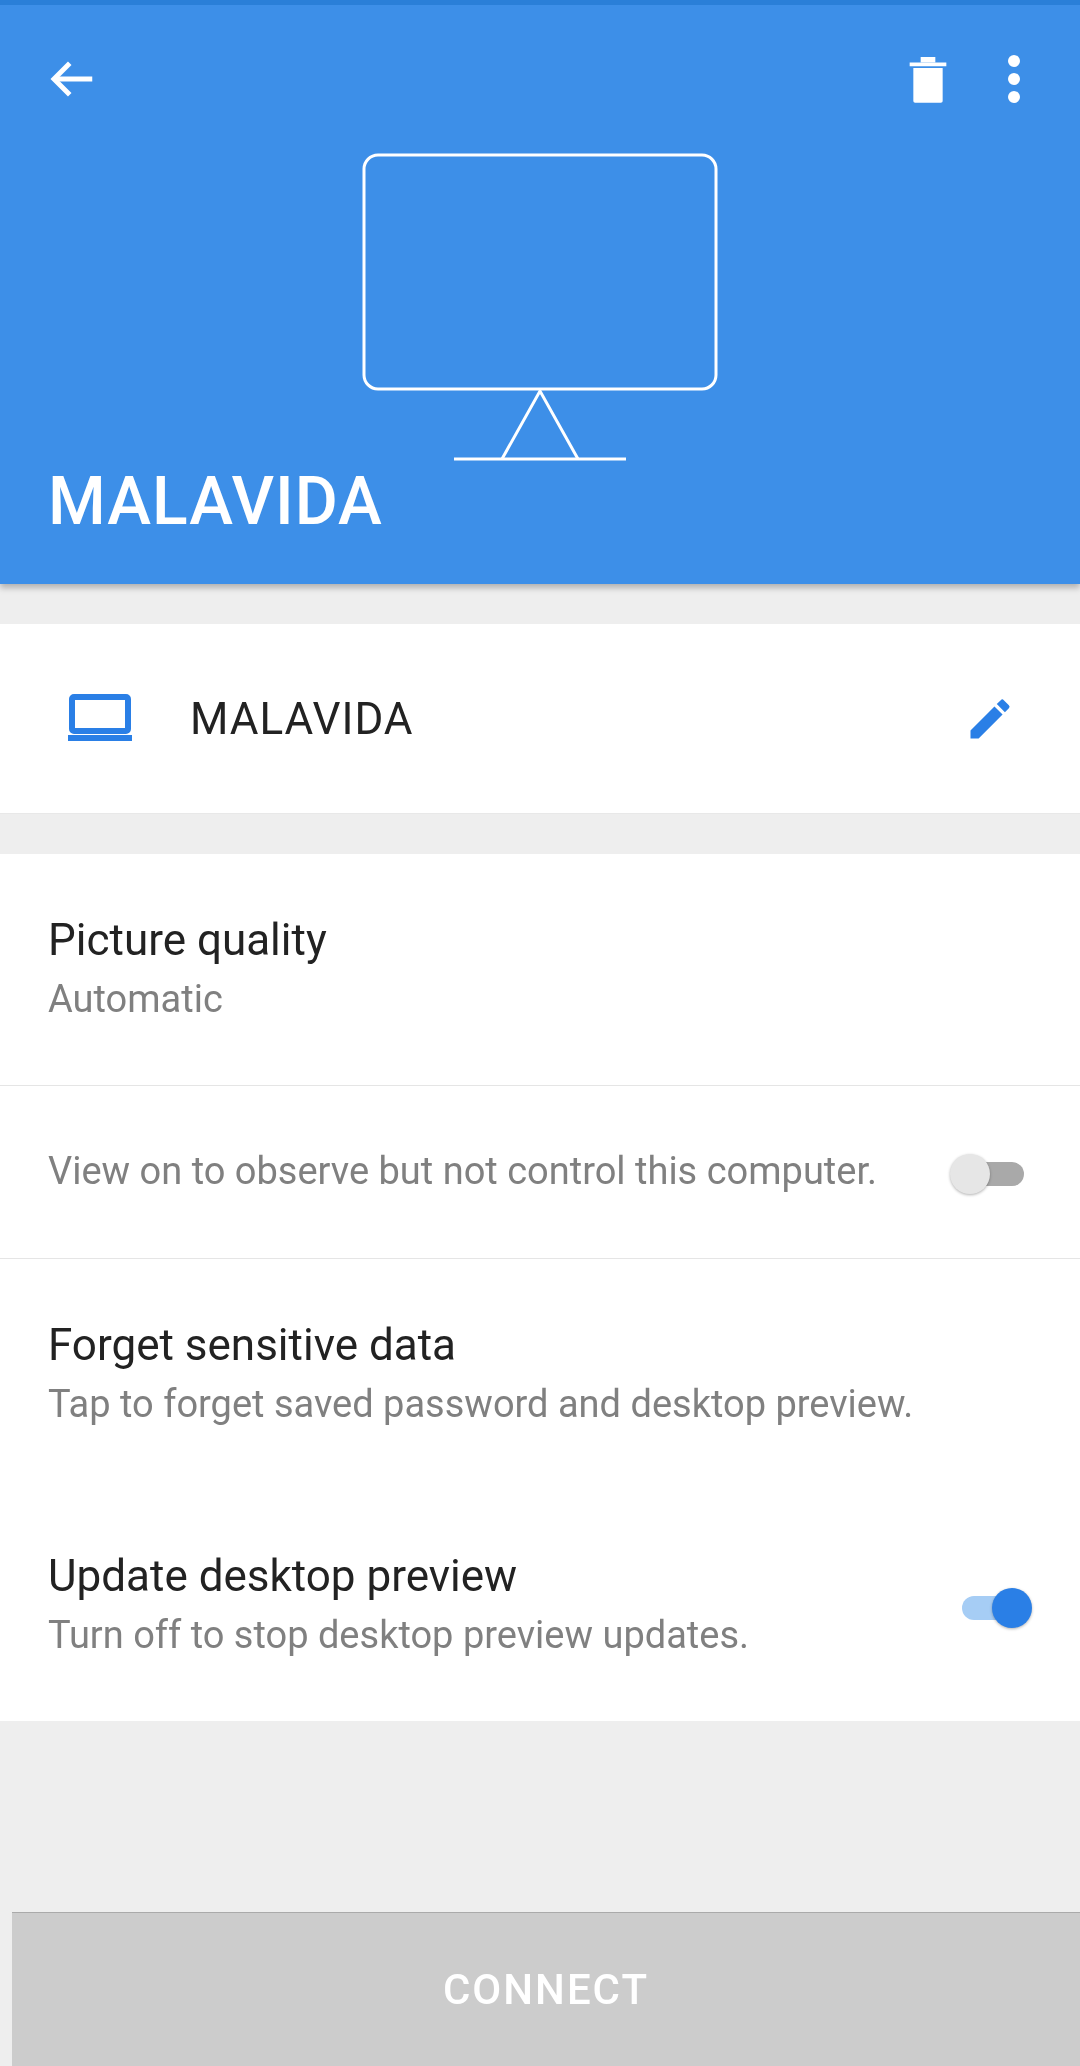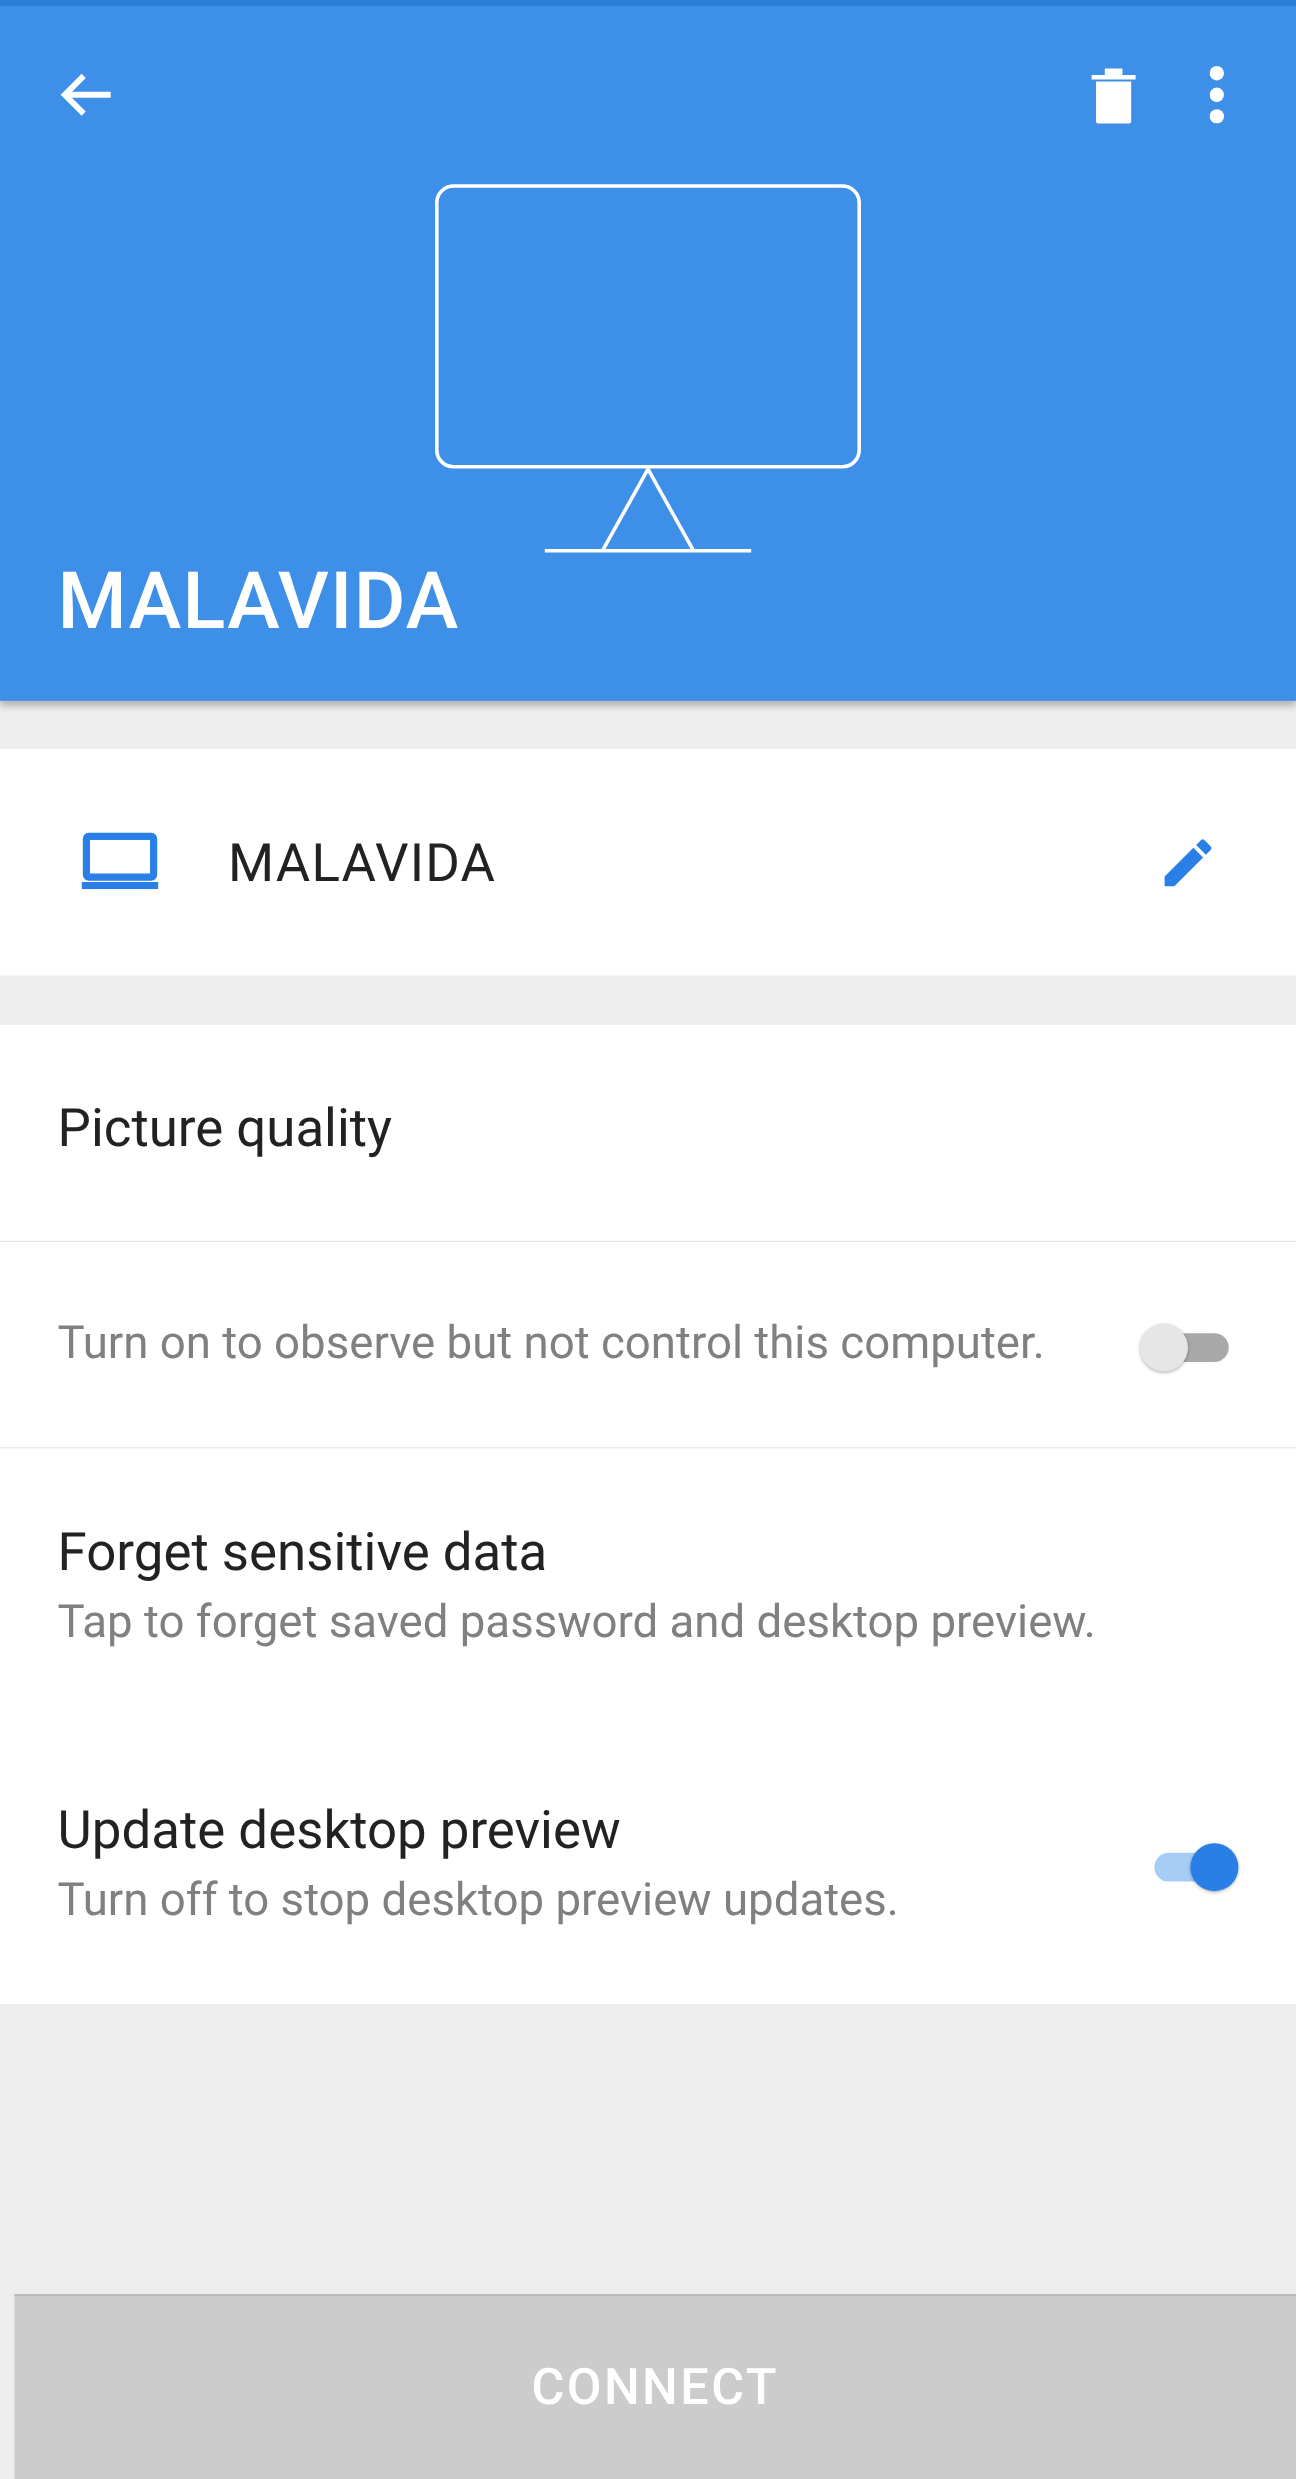--- a/index.html
+++ b/index.html
@@ -227,26 +227,27 @@
       <path d="M3 17.25V21h3.75L17.81 9.94l-3.75-3.75L3 17.25zM20.71 7.04a1 1 0 0 0 0-1.41l-2.34-2.34a1 1 0 0 0-1.41 0l-1.83 1.83 3.75 3.75 1.83-1.83z"></path>
     </svg>
   </div>
 </div>
 
 <div class="settings-block">
 
   <div class="setting-item">
     <div class="setting-text">
       <div class="setting-title">Picture quality</div>
+      <div class="setting-sub">Automatic</div>
     </div>
   </div>
 
   <div class="setting-item">
     <div class="setting-text">
-      <div class="setting-sub">Turn on to observe but not control this computer.</div>
+      <div class="setting-sub">View on to observe but not control this computer.</div>
     </div>
     <div class="switch off">
       <div class="switch-track"></div>
       <div class="switch-thumb"></div>
     </div>
   </div>
 
   <div class="setting-item" style="border-bottom:none;">
     <div class="setting-text">
       <div class="setting-title">Forget sensitive data</div>

